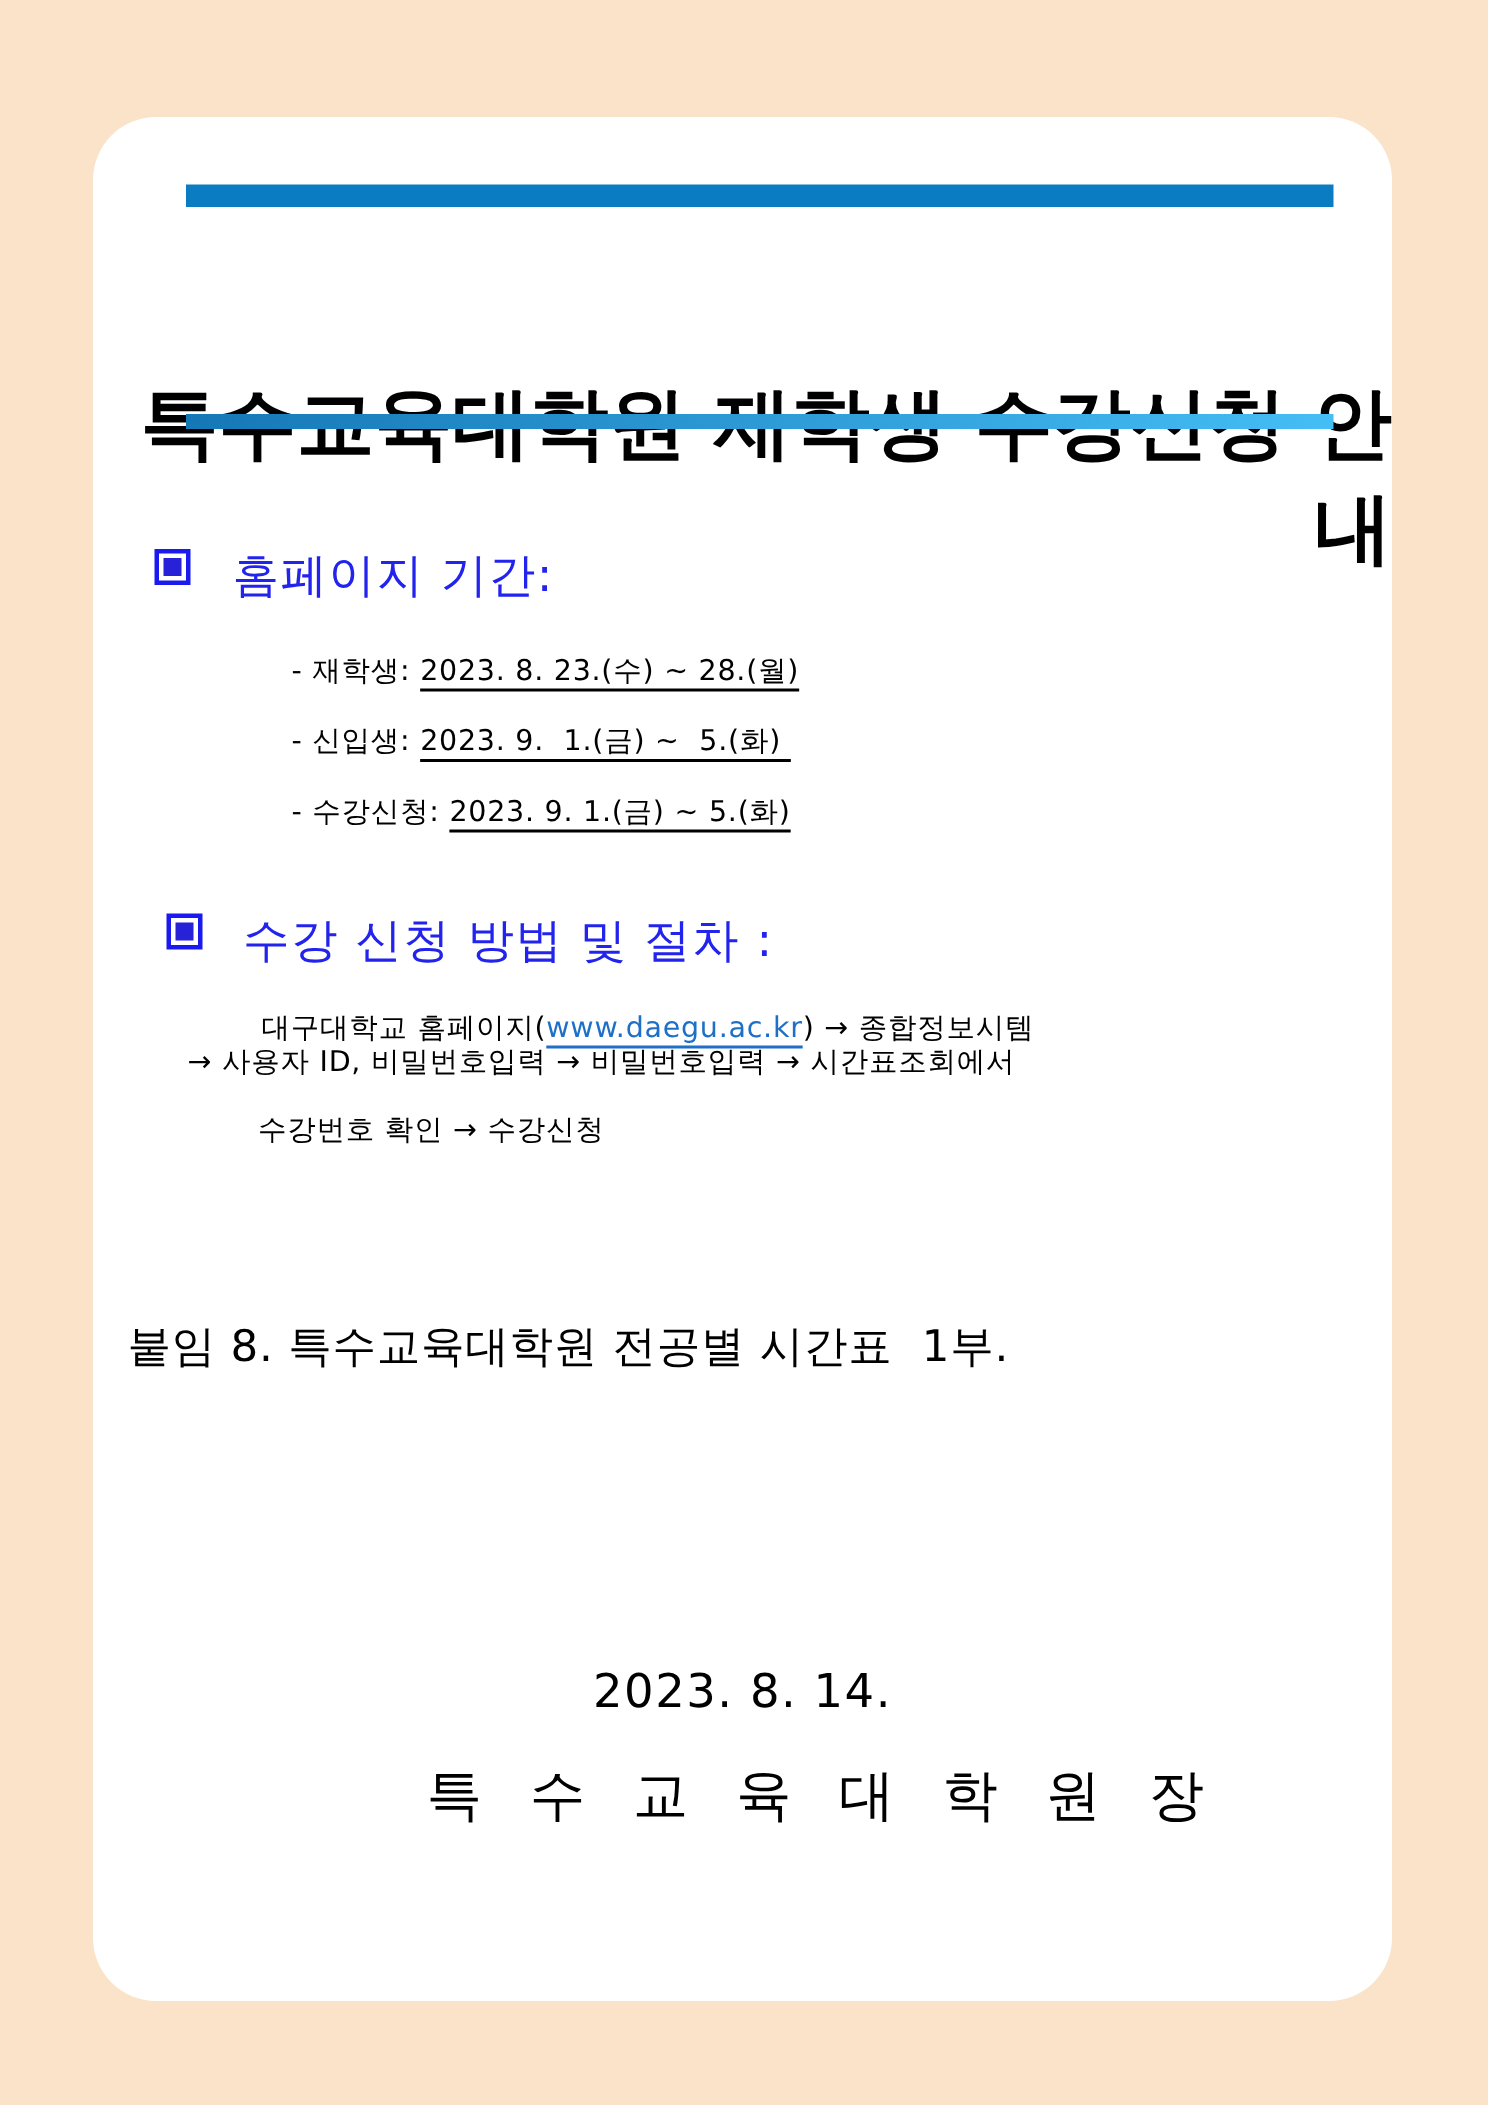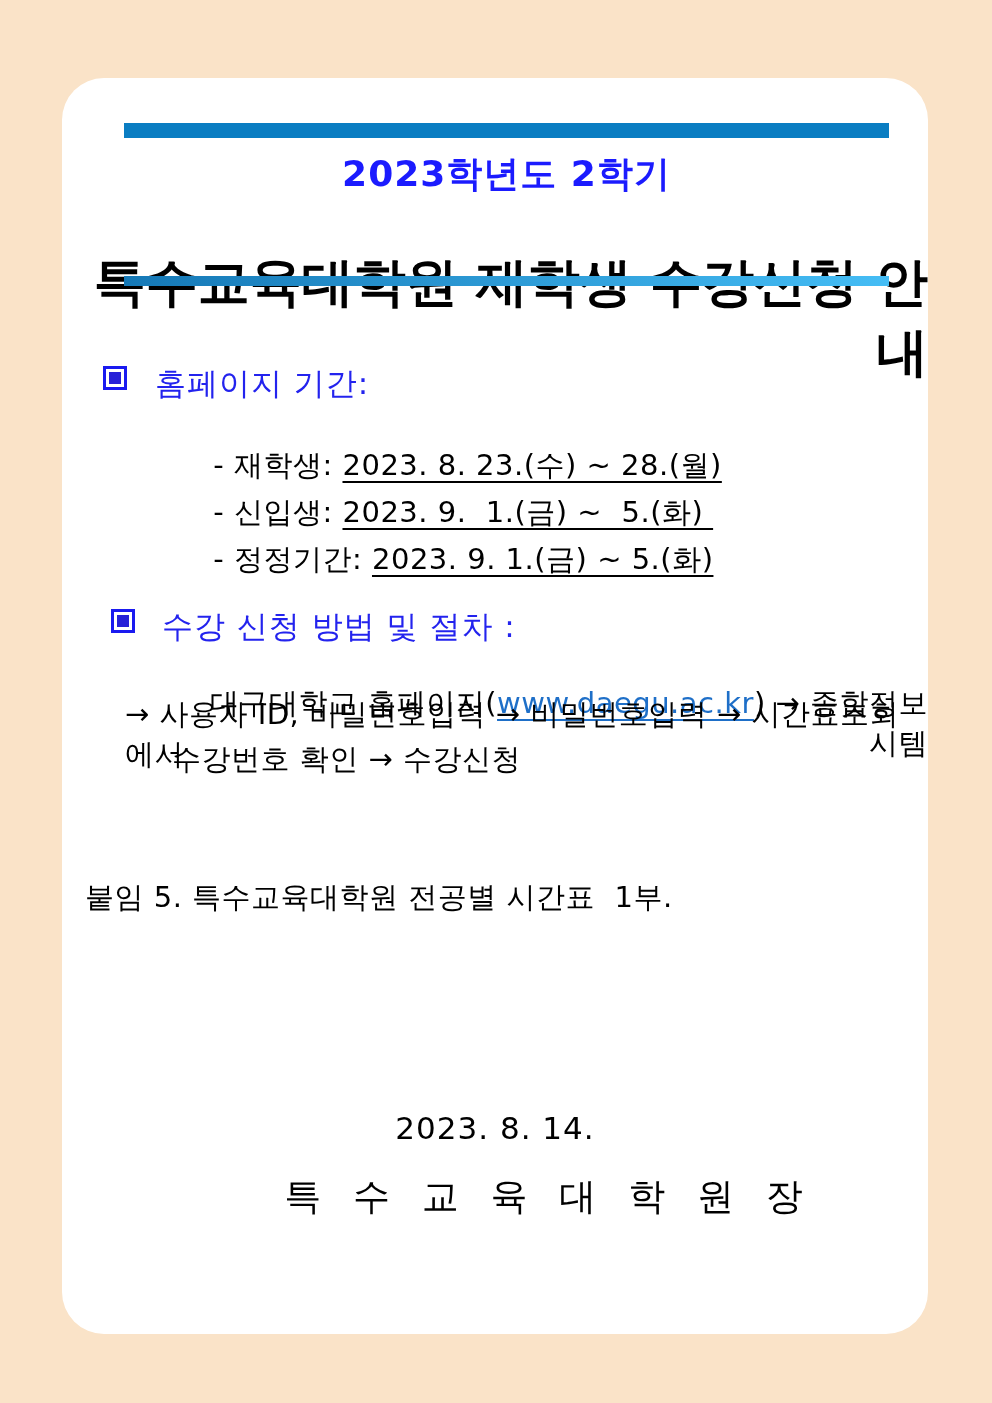--- a/index.html
+++ b/index.html
@@ -76,21 +76,21 @@
     border: 3px solid var(--bullet_border);
     display: inline-flex;
     align-items: center;
     justify-content: center;
     background: #fff;
   }
   .bullet .core {
     width: 12px; height: 12px;
     background: var(--bullet_fill);
   }
-  .body-text { font-size: 29px; color: var(--text); letter-spacing: 0.5px; }
+  .body-text { font-size: 19px; color: var(--text); letter-spacing: 0.5px; }
   .u {
     text-decoration: underline;
     text-underline-offset: 6px;
     text-decoration-thickness: 2px;
   }
   .link-text {
     color: var(--link);
     text-decoration: underline;
     text-underline-offset: 6px;
     text-decoration-thickness: 2px;
@@ -112,50 +112,49 @@
   }
 </style>
 </head>
 <body>
 
 <div class="page">
   <div class="card">
 
     <div class="bar-top"></div>
 
-    <div class="abs title-sub">2023학년도 2학기</div>
     <div class="abs title-main">특수교육대학원 재학생 수강신청 안내</div>
 
     <div class="bar-grad"></div>
 
     <span class="bullet" style="left:41px; top:288px;">
       <span class="core"></span>
     </span>
     <div class="abs section-heading" style="left:93px; top:285px;">홈페이지 기간:</div>
 
     <div class="abs body-text" style="left:93px; top:334px;">
       <span>- 재학생: </span><span class="u">2023. 8. 23.(수) ~ 28.(월)</span>
     </div>
     <div class="abs body-text" style="left:93px; top:381px;">
       <span>- 신입생: </span><span class="u">2023. 9.  1.(금) ~  5.(화) </span>
     </div>
     <div class="abs body-text" style="left:93px; top:428px;">
-      <span>- 정정기간: </span><span class="u">2023. 9. 1.(금) ~ 5.(화)</span>
+      <span>- 수강신청: </span><span class="u">2023. 9. 1.(금) ~ 5.(화)</span>
     </div>
 
     <span class="bullet" style="left:49px; top:531px;">
       <span class="core"></span>
     </span>
     <div class="abs section-heading" style="left:100px; top:528px;">수강 신청 방법 및 절차 :</div>
 
     <div class="abs body-text" style="left:73px; top:572px;text-align:right;">
       <span>대구대학교 홈페이지(</span><span class="link-text">www.daegu.ac.kr</span><span>) → 종합정보시템</span>
     </div>
     <div class="abs body-text" style="left:63px; top:617px;">→ 사용자 ID, 비밀번호입력 → 비밀번호입력 → 시간표조회에서</div>
     <div class="abs body-text" style="left:110px; top:662px;">수강번호 확인 → 수강신청</div>
 
-    <div class="abs attach" style="left:23px; top:800px;">붙임 5. 특수교육대학원 전공별 시간표  1부.</div>
+    <div class="abs attach" style="left:23px; top:800px;">붙임 8. 특수교육대학원 전공별 시간표  1부.</div>
 
     <div class="abs issue-date">2023. 8. 14.</div>
     <div class="abs signature">특 수 교 육 대 학 원 장</div>
 
   </div>
 </div>
 
 </body></html>

